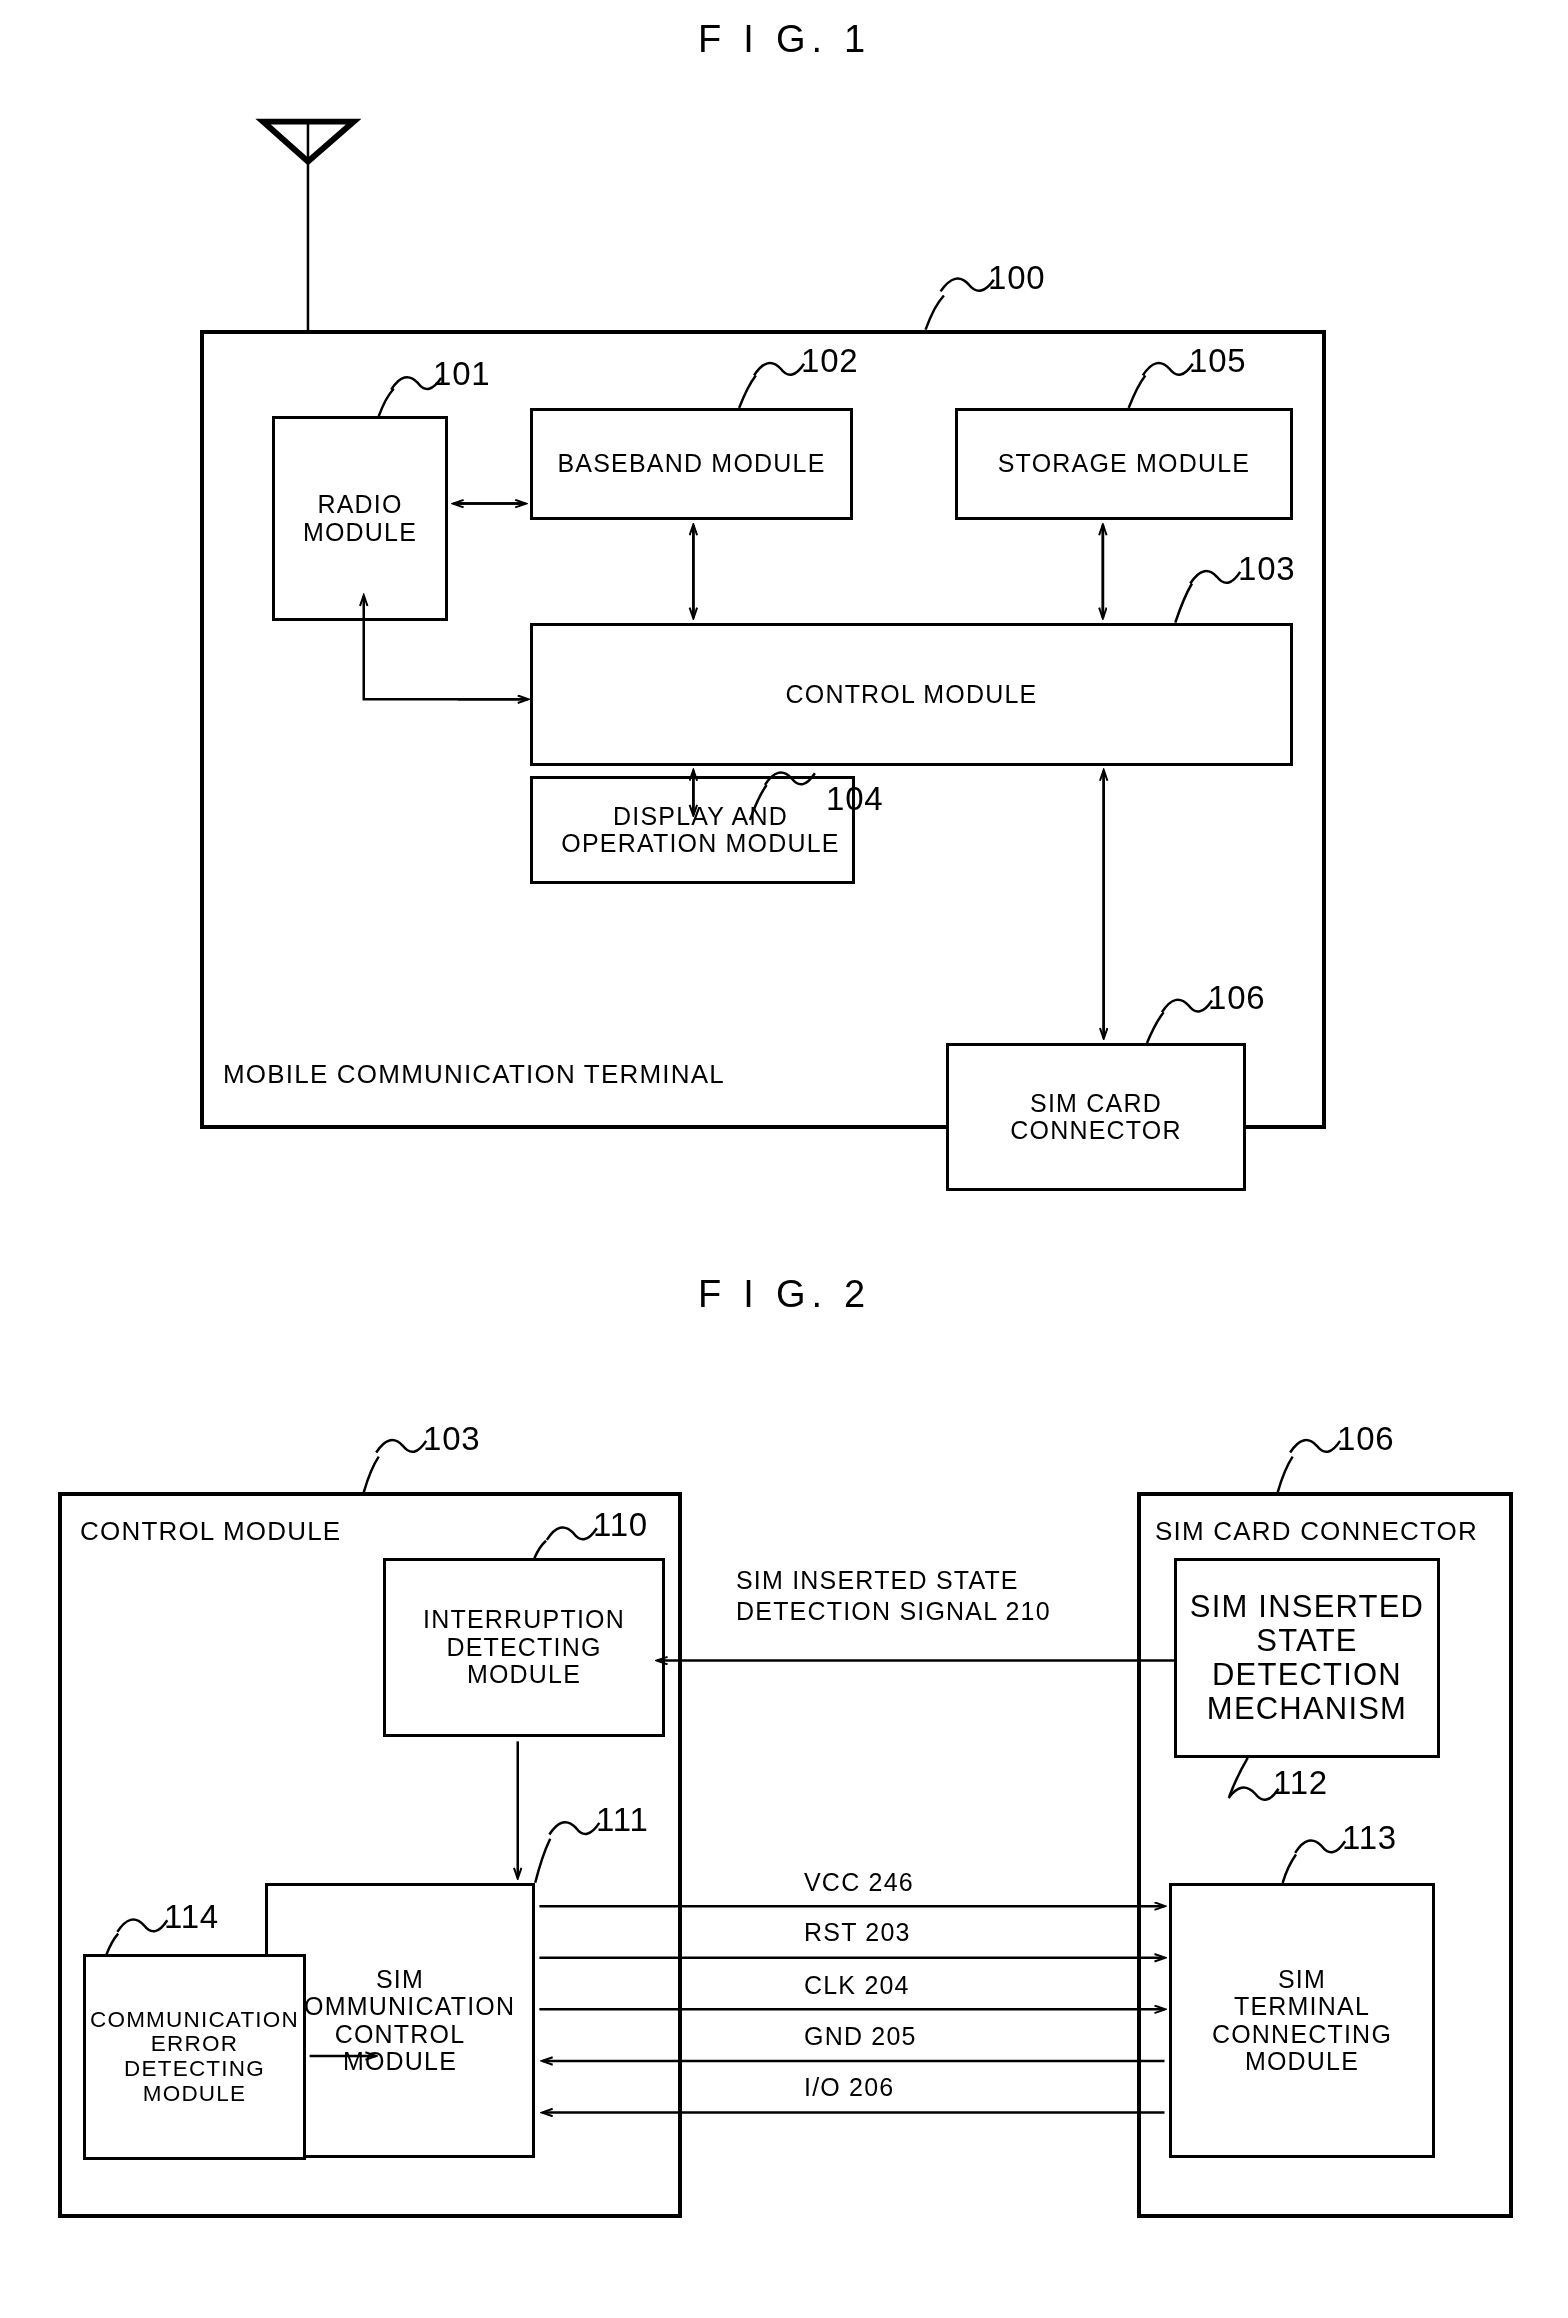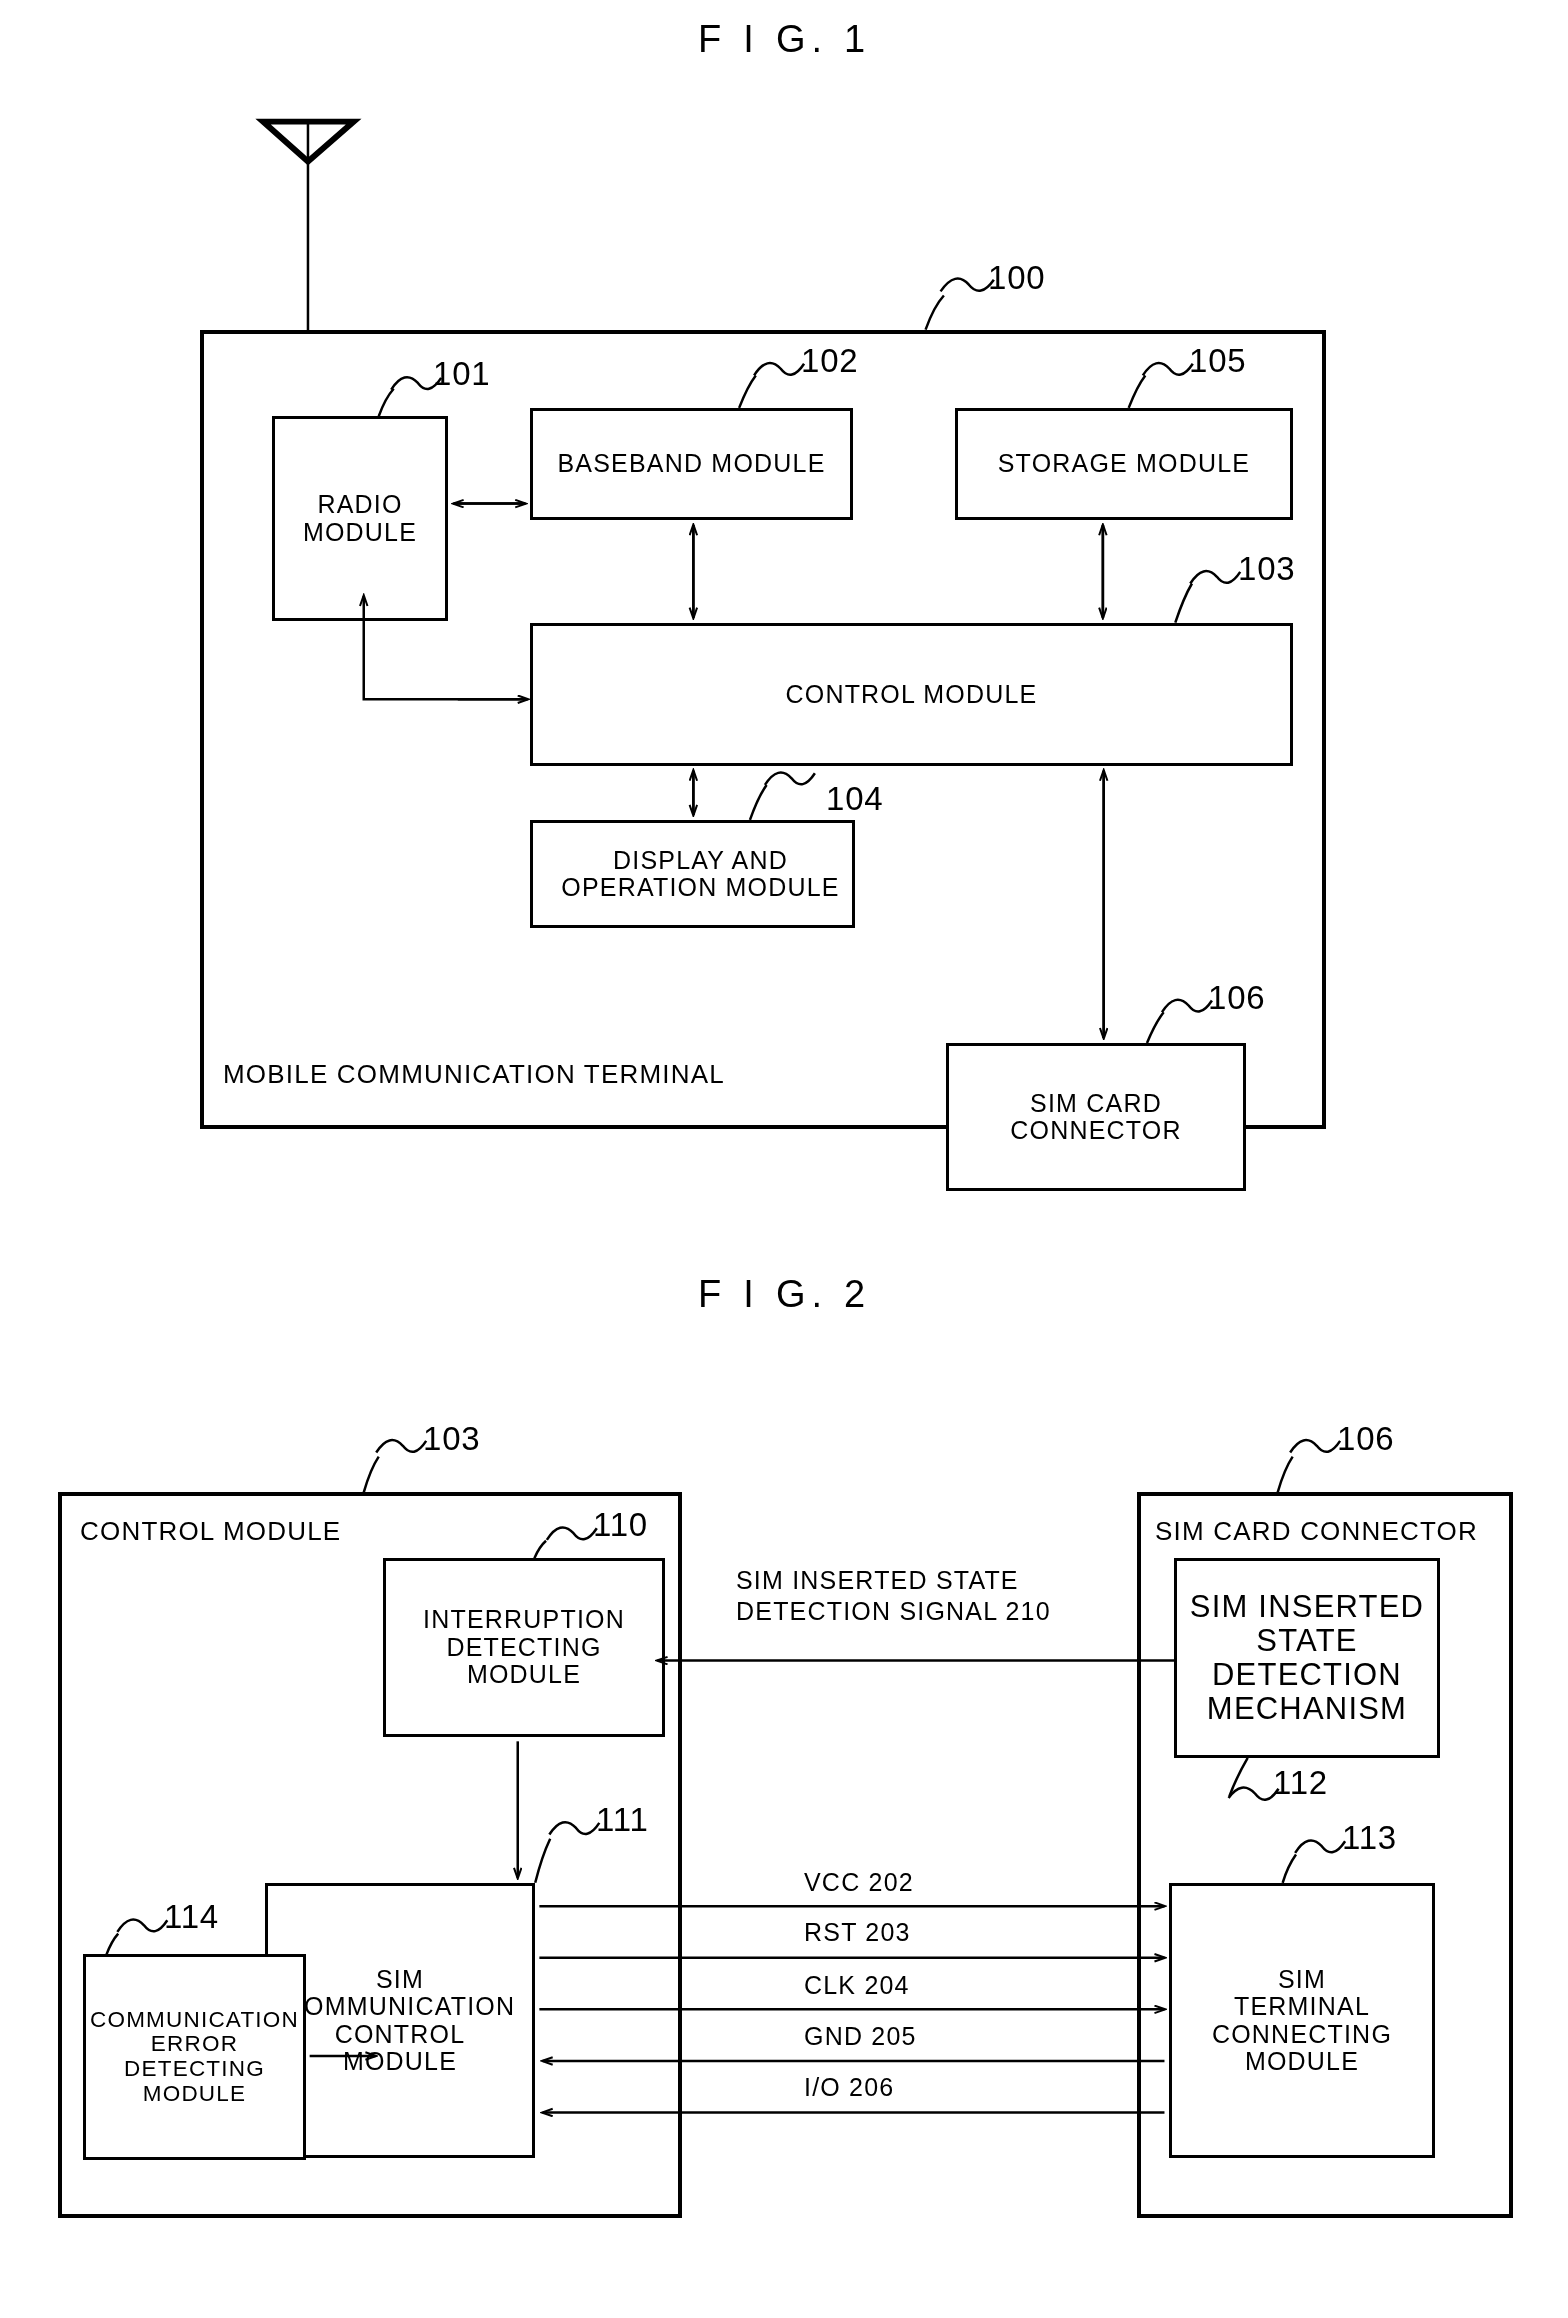--- a/index.html
+++ b/index.html
@@ -49,21 +49,21 @@
 <div class="box" style="left:955px;top:408px;width:338px;height:112px;">
   <div class="boxtext">STORAGE MODULE</div>
 </div>
 <div class="ref" style="left:1189px;top:342px;">105</div>
 
 <div class="box" style="left:530px;top:623px;width:763px;height:143px;">
   <div class="boxtext">CONTROL MODULE</div>
 </div>
 <div class="ref" style="left:1238px;top:550px;">103</div>
 
-<div class="box" style="left:530px;top:820px;width:325px;height:108px;padding-left:16px;">
+<div class="box" style="left:530px;top:776px;width:325px;height:108px;padding-left:16px;">
   <div class="boxtext">DISPLAY AND
 OPERATION MODULE</div>
 </div>
 <div class="ref" style="left:811px;top:780px;margin-left:15px;">104</div>
 
 <div class="box" style="left:946px;top:1043px;width:300px;height:148px;">
   <div class="boxtext">SIM CARD
 CONNECTOR</div>
 </div>
 <div class="ref" style="left:1208px;top:979px;">106</div>
@@ -154,21 +154,21 @@
   <div class="boxtext">SIM
 TERMINAL
 CONNECTING
 MODULE</div>
 </div>
 <div class="ref" style="left:1342px;top:1819px;">113</div>
 
 <div class="freetext" style="left:736px;top:1565px;text-align:left;">SIM INSERTED STATE
 DETECTION SIGNAL 210</div>
 
-<div class="freetext" style="left:804px;top:1867px;">VCC 202</div>
+<div class="freetext" style="left:804px;top:1867px;">VCC 246</div>
 <div class="freetext" style="left:804px;top:1917px;">RST 203</div>
 <div class="freetext" style="left:804px;top:1970px;">CLK 204</div>
 <div class="freetext" style="left:804px;top:2021px;">GND 205</div>
 <div class="freetext" style="left:804px;top:2072px;">I/O 206</div>
 
 <svg class="overlay" viewBox="0 0 1885 2786" width="1569" height="2319">
 
   <path d="M452,1745 q16,-25 32,-8 q13,17 28,-6" fill="none" stroke="#000" stroke-width="3"></path>
   <path d="M437,1793 q8,-28 18,-43" fill="none" stroke="#000" stroke-width="3"></path>
   <path d="M1550,1745 q16,-25 32,-8 q13,17 28,-6" fill="none" stroke="#000" stroke-width="3"></path>

